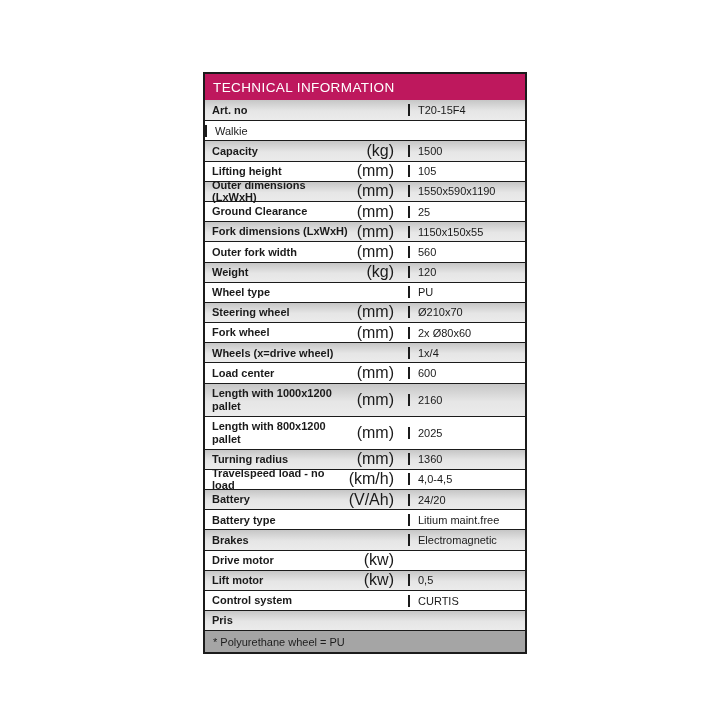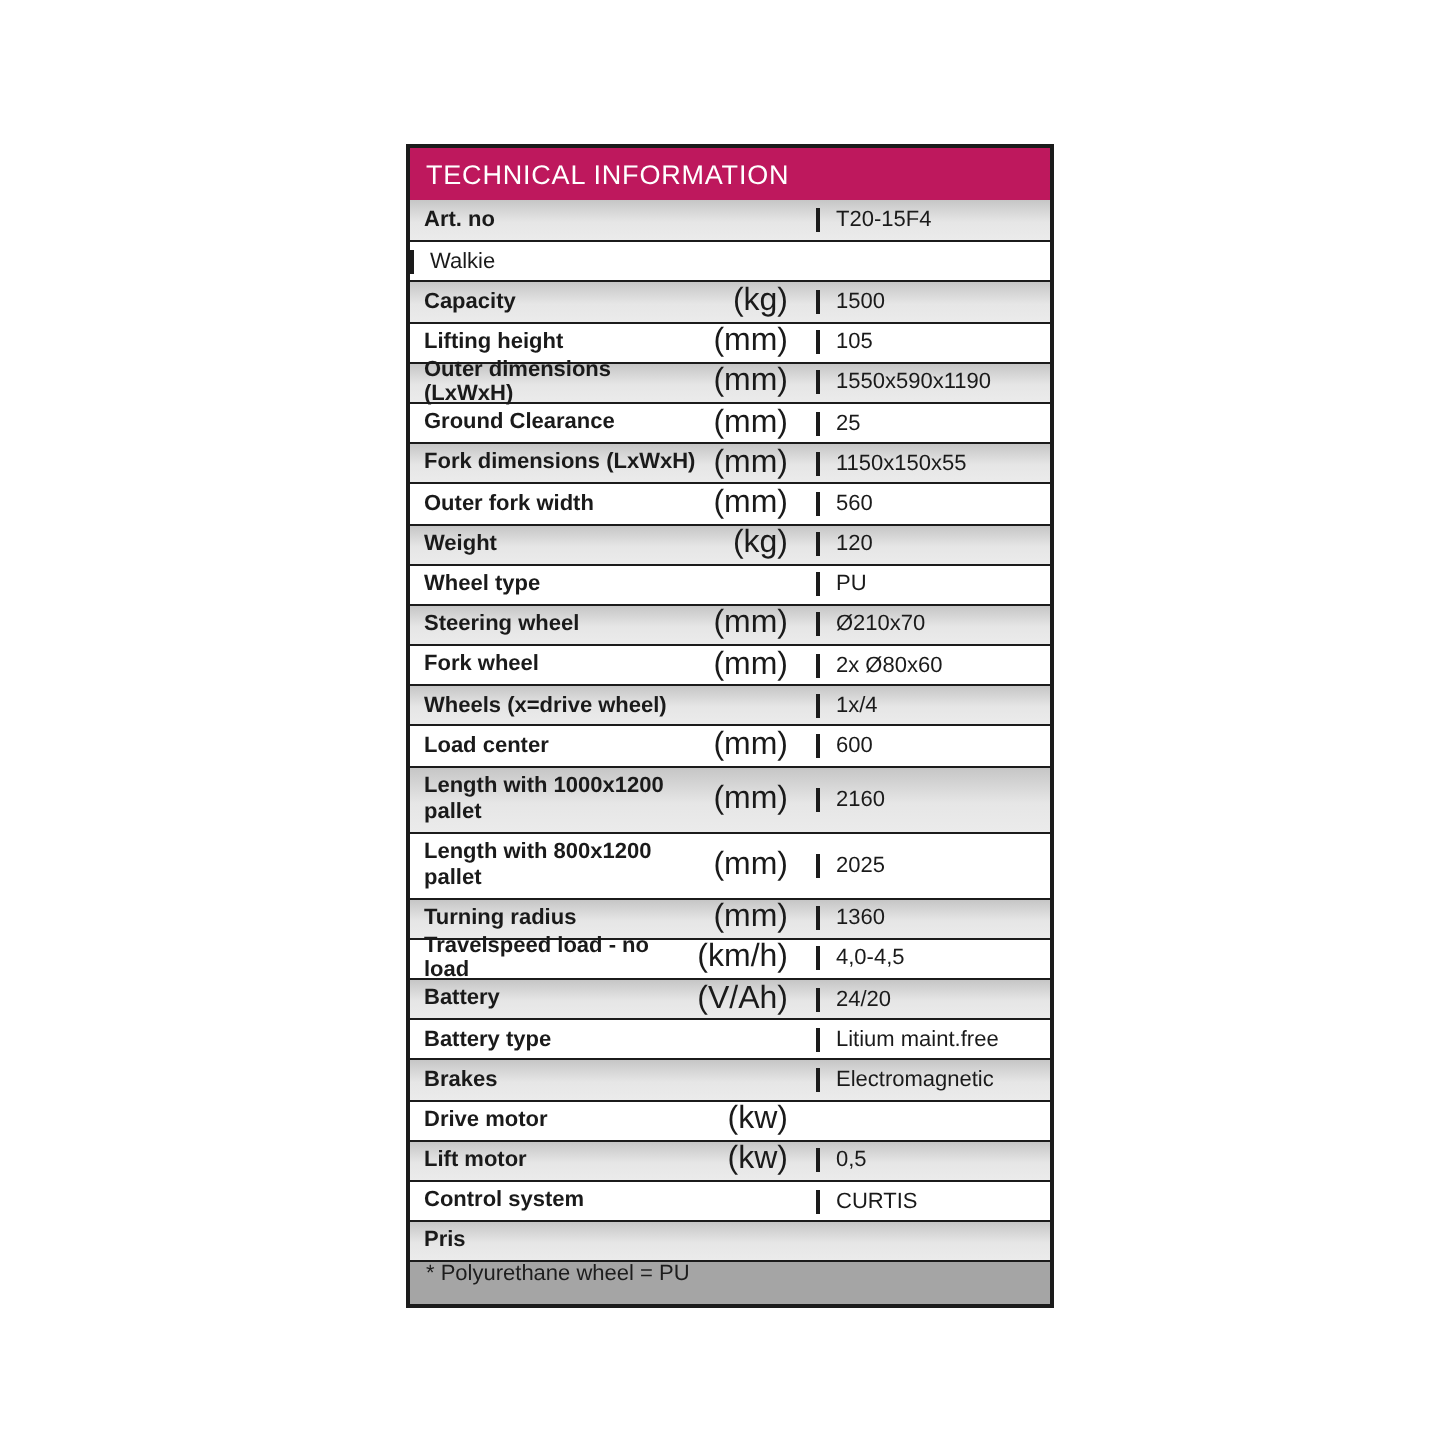--- a/index.html
+++ b/index.html
@@ -77,21 +77,21 @@
     padding-left: 8px;
     font-size: 11px;
     color: #1a1a1a;
   }
   .tfoot {
     box-sizing: border-box;
     height: 22px;
     border-top: 1.5px solid #1b1b1b;
     background: #a5a5a5;
     display: flex;
-    align-items: flex-start;
+    align-items: center;
     padding-left: 8px;
     font-size: 11px;
     color: #1d1d1d;
   }
 </style>
 </head>
 <body>
 
 <div class="page">
   <div class="spec-table">

